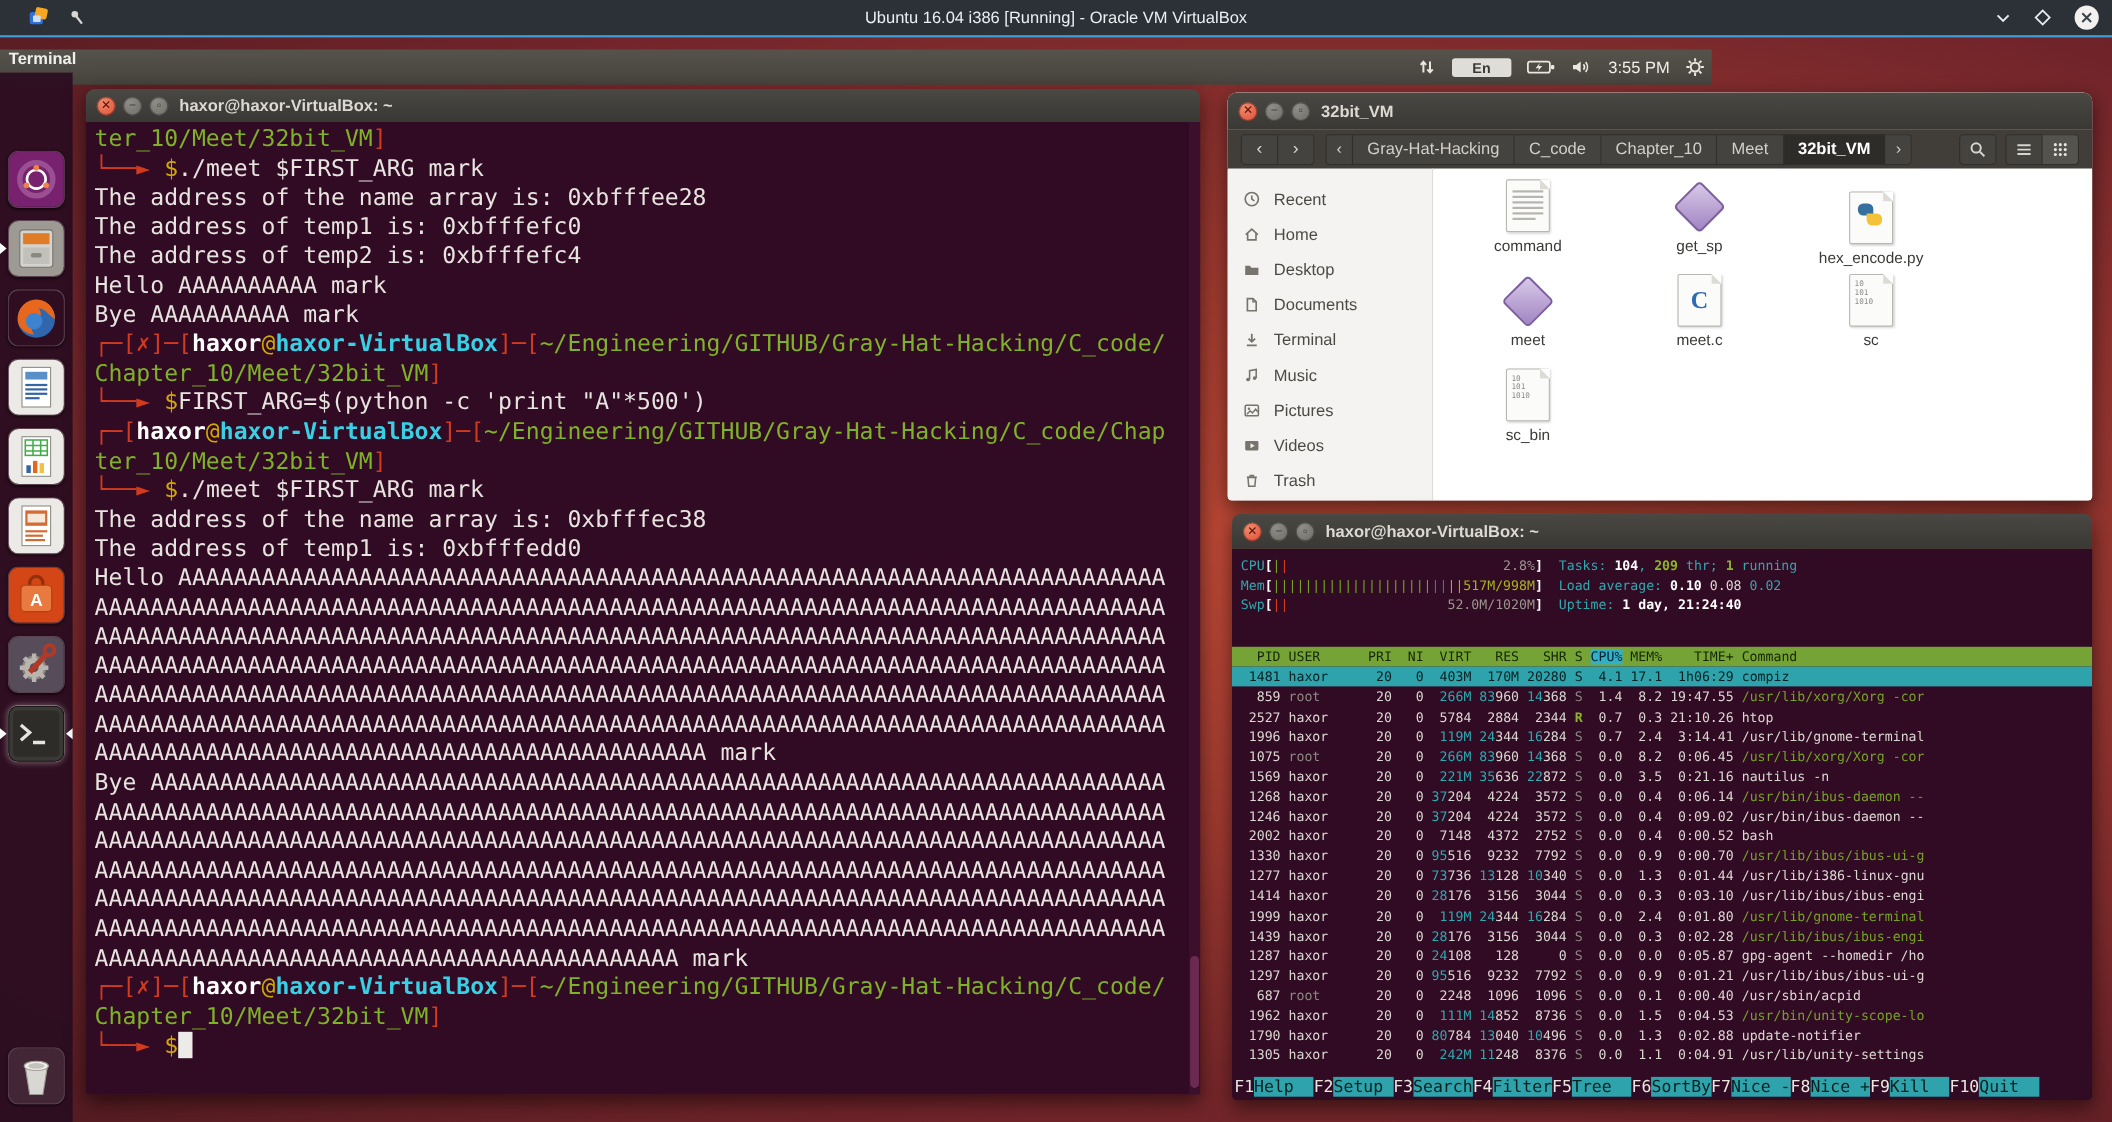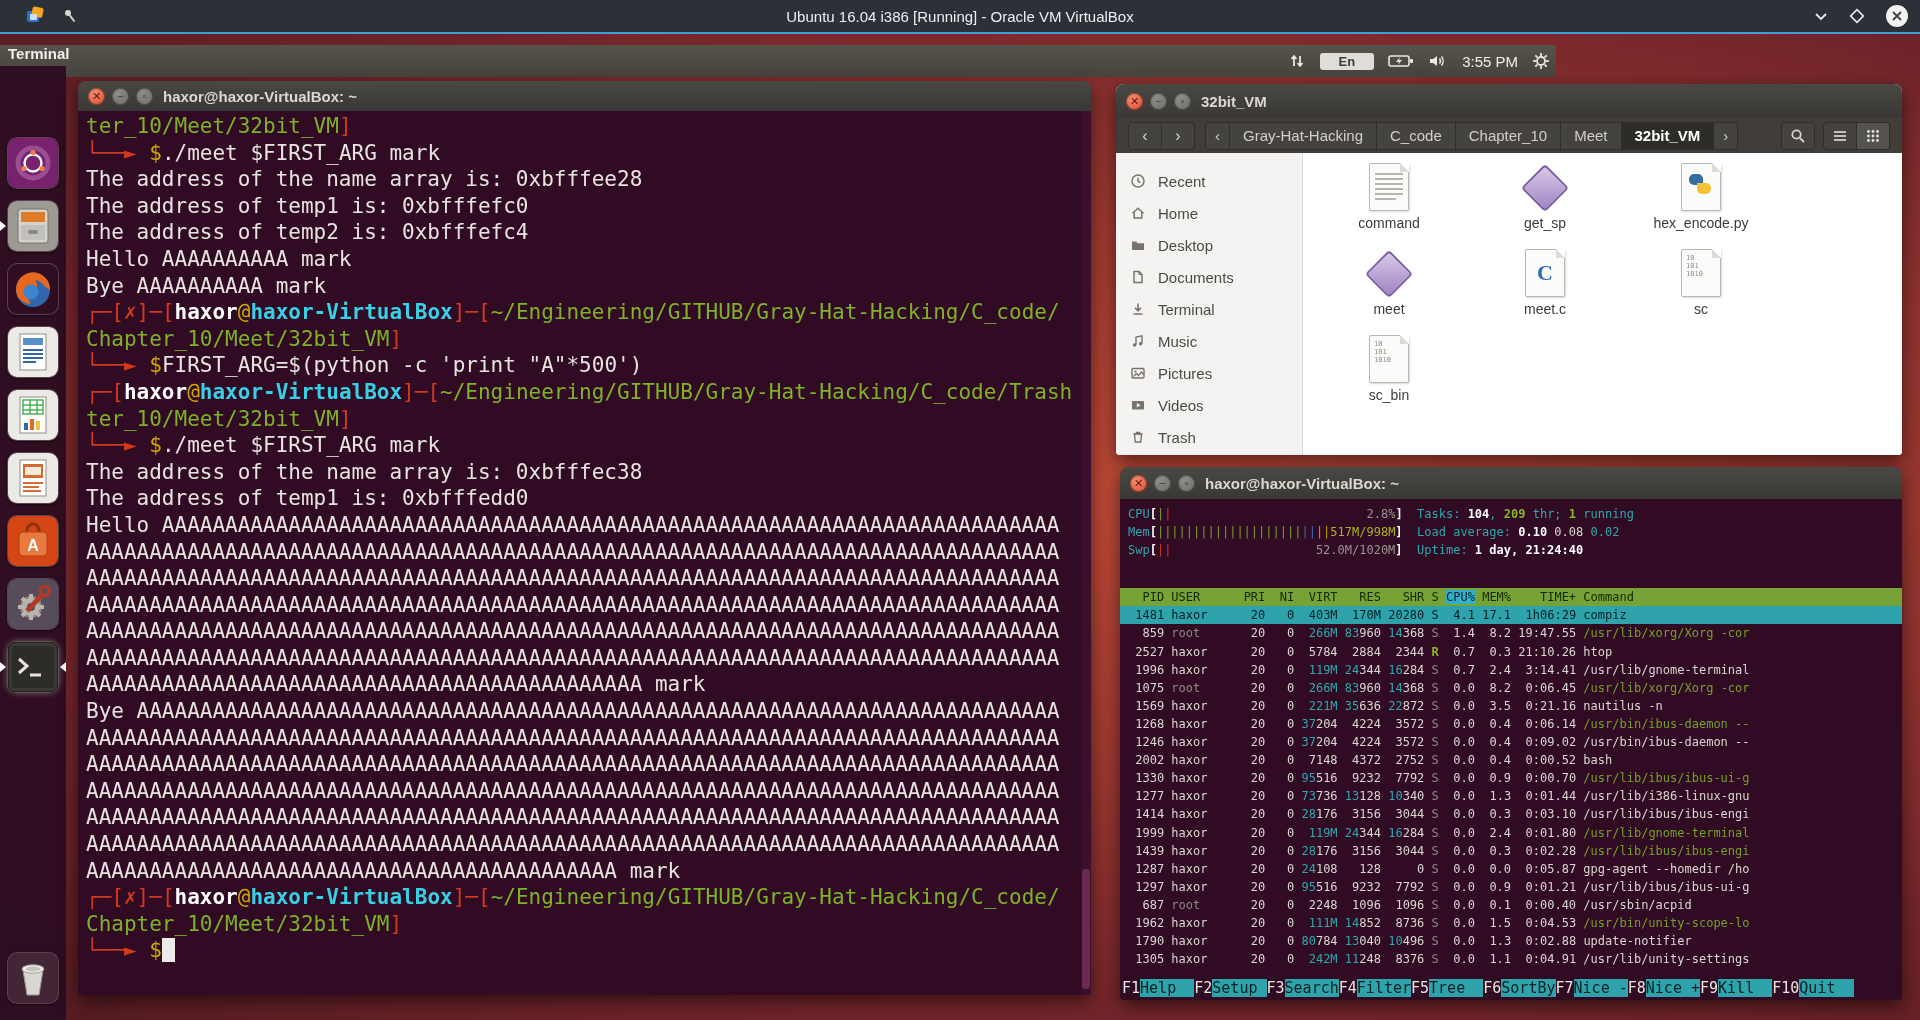--- a/index.html
+++ b/index.html
@@ -297,21 +297,21 @@
         <div class="tline"><span class="t-g">ter_10/Meet/32bit_VM</span><span class="t-r">]</span></div>
         <div class="tline"><span class="t-r">└──► </span><span class="t-y">$</span><span class="t-w">./meet $FIRST_ARG mark</span></div>
         <div class="tline"><span class="t-w">The address of the name array is: 0xbfffee28</span></div>
         <div class="tline"><span class="t-w">The address of temp1 is: 0xbfffefc0</span></div>
         <div class="tline"><span class="t-w">The address of temp2 is: 0xbfffefc4</span></div>
         <div class="tline"><span class="t-w">Hello </span><span class="t-w">AAAAAAAAAA</span><span class="t-w"> mark</span></div>
         <div class="tline"><span class="t-w">Bye </span><span class="t-w">AAAAAAAAAA</span><span class="t-w"> mark</span></div>
         <div class="tline"><span class="t-r">┌─[</span><span class="t-rb">✗</span><span class="t-r">]─[</span><span class="t-wb">haxor</span><span class="t-y">@</span><span class="t-c">haxor-VirtualBox</span><span class="t-r">]─[</span><span class="t-g">~/Engineering/GITHUB/Gray-Hat-Hacking/C_code/</span></div>
         <div class="tline"><span class="t-g">Chapter_10/Meet/32bit_VM</span><span class="t-r">]</span></div>
         <div class="tline"><span class="t-r">└──► </span><span class="t-y">$</span><span class="t-w">FIRST_ARG=$(python -c 'print "A"*500')</span></div>
-        <div class="tline"><span class="t-r">┌─[</span><span class="t-wb">haxor</span><span class="t-y">@</span><span class="t-c">haxor-VirtualBox</span><span class="t-r">]─[</span><span class="t-g">~/Engineering/GITHUB/Gray-Hat-Hacking/C_code/Trash</span></div>
+        <div class="tline"><span class="t-r">┌─[</span><span class="t-wb">haxor</span><span class="t-y">@</span><span class="t-c">haxor-VirtualBox</span><span class="t-r">]─[</span><span class="t-g">~/Engineering/GITHUB/Gray-Hat-Hacking/C_code/Chap</span></div>
         <div class="tline"><span class="t-g">ter_10/Meet/32bit_VM</span><span class="t-r">]</span></div>
         <div class="tline"><span class="t-r">└──► </span><span class="t-y">$</span><span class="t-w">./meet $FIRST_ARG mark</span></div>
         <div class="tline"><span class="t-w">The address of the name array is: 0xbfffec38</span></div>
         <div class="tline"><span class="t-w">The address of temp1 is: 0xbfffedd0</span></div>
         <div class="tline"><span class="t-w">Hello </span><span class="t-w">AAAAAAAAAAAAAAAAAAAAAAAAAAAAAAAAAAAAAAAAAAAAAAAAAAAAAAAAAAAAAAAAAAAAAAA</span></div>
         <div class="tline"><span class="t-w">AAAAAAAAAAAAAAAAAAAAAAAAAAAAAAAAAAAAAAAAAAAAAAAAAAAAAAAAAAAAAAAAAAAAAAAAAAAAA</span></div>
         <div class="tline"><span class="t-w">AAAAAAAAAAAAAAAAAAAAAAAAAAAAAAAAAAAAAAAAAAAAAAAAAAAAAAAAAAAAAAAAAAAAAAAAAAAAA</span></div>
         <div class="tline"><span class="t-w">AAAAAAAAAAAAAAAAAAAAAAAAAAAAAAAAAAAAAAAAAAAAAAAAAAAAAAAAAAAAAAAAAAAAAAAAAAAAA</span></div>
         <div class="tline"><span class="t-w">AAAAAAAAAAAAAAAAAAAAAAAAAAAAAAAAAAAAAAAAAAAAAAAAAAAAAAAAAAAAAAAAAAAAAAAAAAAAA</span></div>
         <div class="tline"><span class="t-w">AAAAAAAAAAAAAAAAAAAAAAAAAAAAAAAAAAAAAAAAAAAAAAAAAAAAAAAAAAAAAAAAAAAAAAAAAAAAA</span></div>
@@ -493,21 +493,21 @@
             <div class="file-label">command</div>
           </div>
           <div class="file-item" style="left: 177px; top: 6px;">
             <div class="file-icon">
               <div>
                 <div class="diamond"></div>
               </div>
             </div>
             <div class="file-label">get_sp</div>
           </div>
-          <div class="file-item" style="left: 333px; top: 6px;">
+          <div class="file-item" style="left: 333px; top: 17px;">
             <div class="file-icon">
               <div>
                 <div class="page">
                   <div class="fold"></div>
                   <div class="py-blue"></div>
                   <div class="py-yellow"></div>
                 </div>
               </div>
             </div>
             <div class="file-label">hex_encode.py</div>

